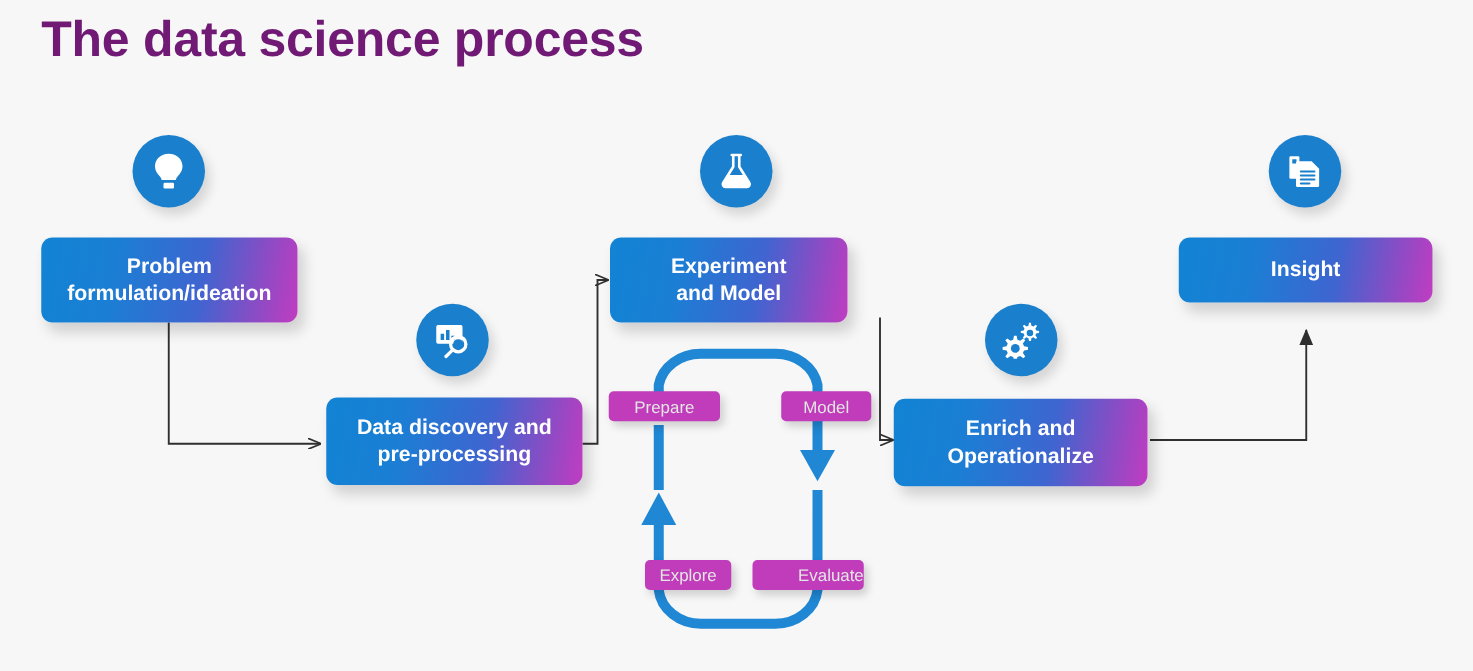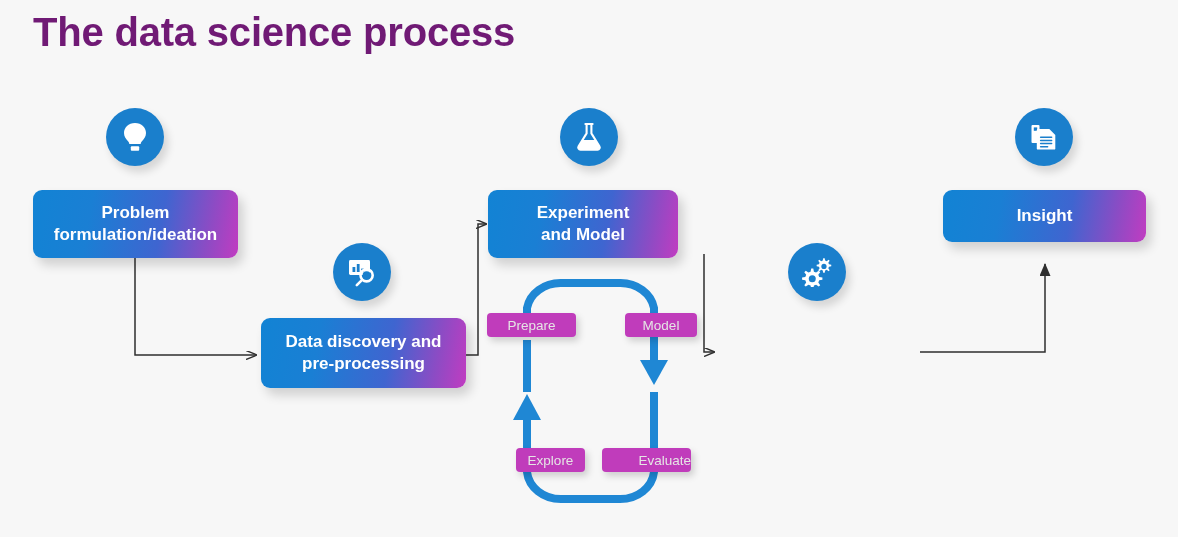--- a/index.html
+++ b/index.html
@@ -206,20 +206,26 @@
     </div>
   </div>
 
   <div class="stage" style="left:488px; top:190px; width:190px; height:68px;">
     <div>
       <div>Experiment</div>
       <div>and Model</div>
     </div>
   </div>
 
+  <div class="stage" style="left:715px; top:319px; width:203px; height:70px;">
+    <div>
+      <div>Enrich and</div>
+      <div>Operationalize</div>
+    </div>
+  </div>
 
   <div class="stage" style="left:943px; top:190px; width:203px; height:52px;">
     <div>
       <div>Insight</div>
     </div>
   </div>
 
   <div class="pill" style="left:487px; top:313px; width:89px;">
     <span>Prepare</span>
   </div>

